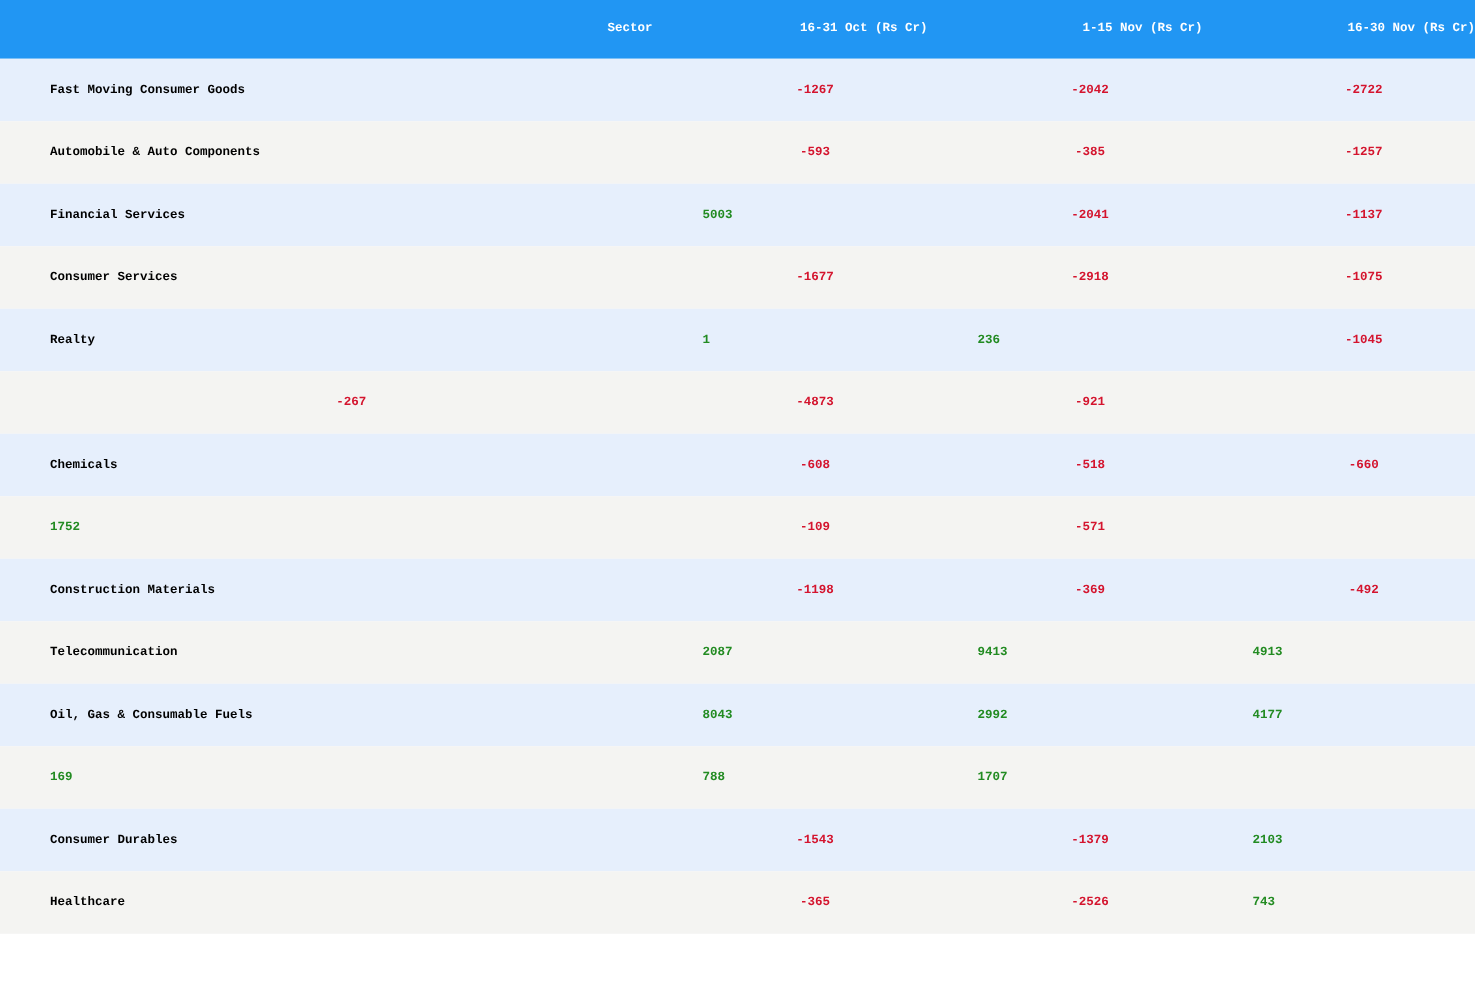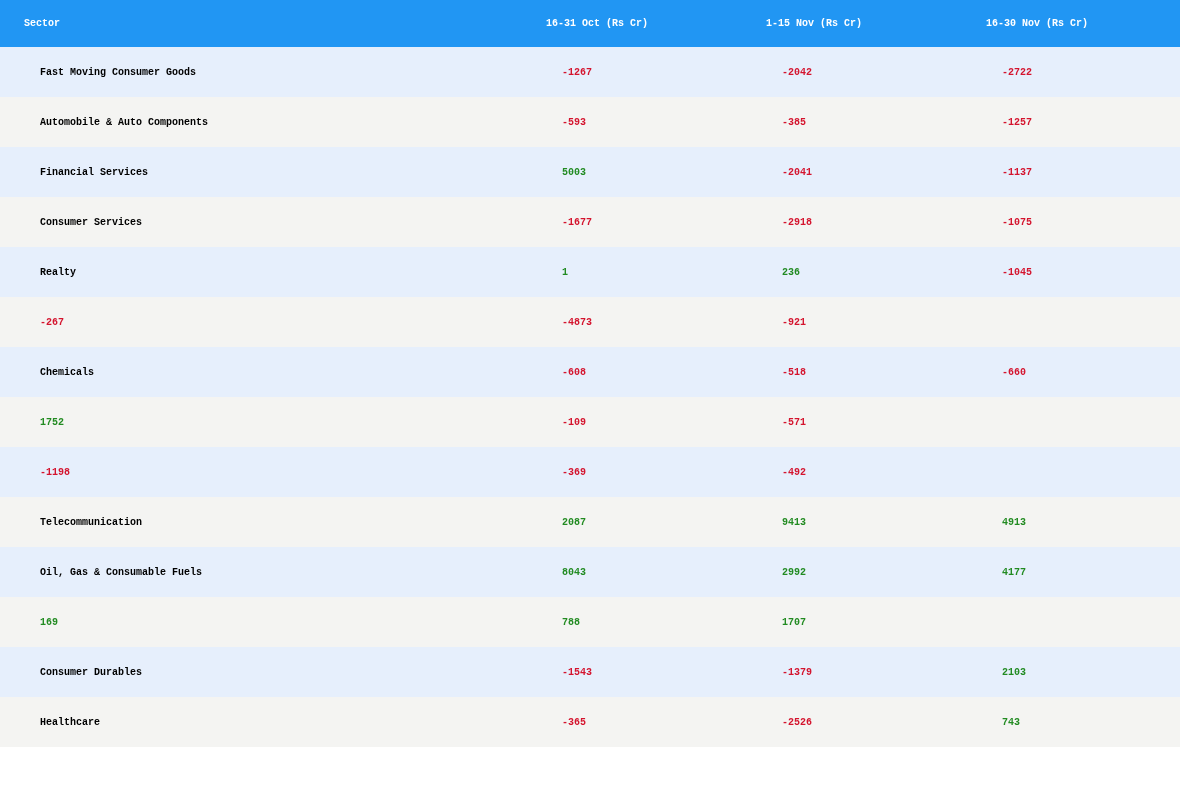--- a/index.html
+++ b/index.html
@@ -20,41 +20,42 @@
     display: grid;
     grid-template-columns: 522px 220px 220px 218px;
     height: 47px;
     background: var(--header-bg, #2196f3);
     align-items: center;
   }
   .th {
     color: var(--header-text, #ffffff);
     font-size: 10px;
     font-weight: bold;
-    padding-left: 24px;
+    padding-left: 14px;
     white-space: nowrap;
+    text-align: right;
   }
   .tbody .trow {
     display: grid;
     grid-template-columns: 522px 220px 220px 218px;
     height: 50px;
     align-items: center;
   }
   .trow.alt-blue { background: var(--row-blue, #e6effc); }
   .trow.alt-gray { background: var(--row-gray, #f4f4f2); }
   .td {
     font-size: 10px;
     font-weight: bold;
     padding-left: 8px;
     white-space: nowrap;
     margin-left: 32px;
   }
   .td.sector { color: var(--sector-text, #000000); }
   .td.val.pos { color: var(--positive, #228b22); }
-  .td.val.neg { color: var(--negative, #d4142e); }
+  .td.val.neg { color: var(--negative, #d4142e); text-align: center; }
 </style>
 </head>
 <body>
 
 <div class="app">
   <div class="thead">
     <div class="th">Sector</div>
     <div class="th">16-31 Oct (Rs Cr)</div>
     <div class="th">1-15 Nov (Rs Cr)</div>
     <div class="th">16-30 Nov (Rs Cr)</div>
@@ -100,20 +101,21 @@
         <div class="td val neg">-608</div>
         <div class="td val neg">-518</div>
         <div class="td val neg">-660</div>
       </div>
       <div class="trow alt-gray">
         <div class="td val pos">1752</div>
         <div class="td val neg">-109</div>
         <div class="td val neg">-571</div>
       </div>
       <div class="trow alt-blue">
+        <div class="td sector">Construction Materials</div>
         <div class="td val neg">-1198</div>
         <div class="td val neg">-369</div>
         <div class="td val neg">-492</div>
       </div>
       <div class="trow alt-gray">
         <div class="td sector">Telecommunication</div>
         <div class="td val pos">2087</div>
         <div class="td val pos">9413</div>
         <div class="td val pos">4913</div>
       </div>

